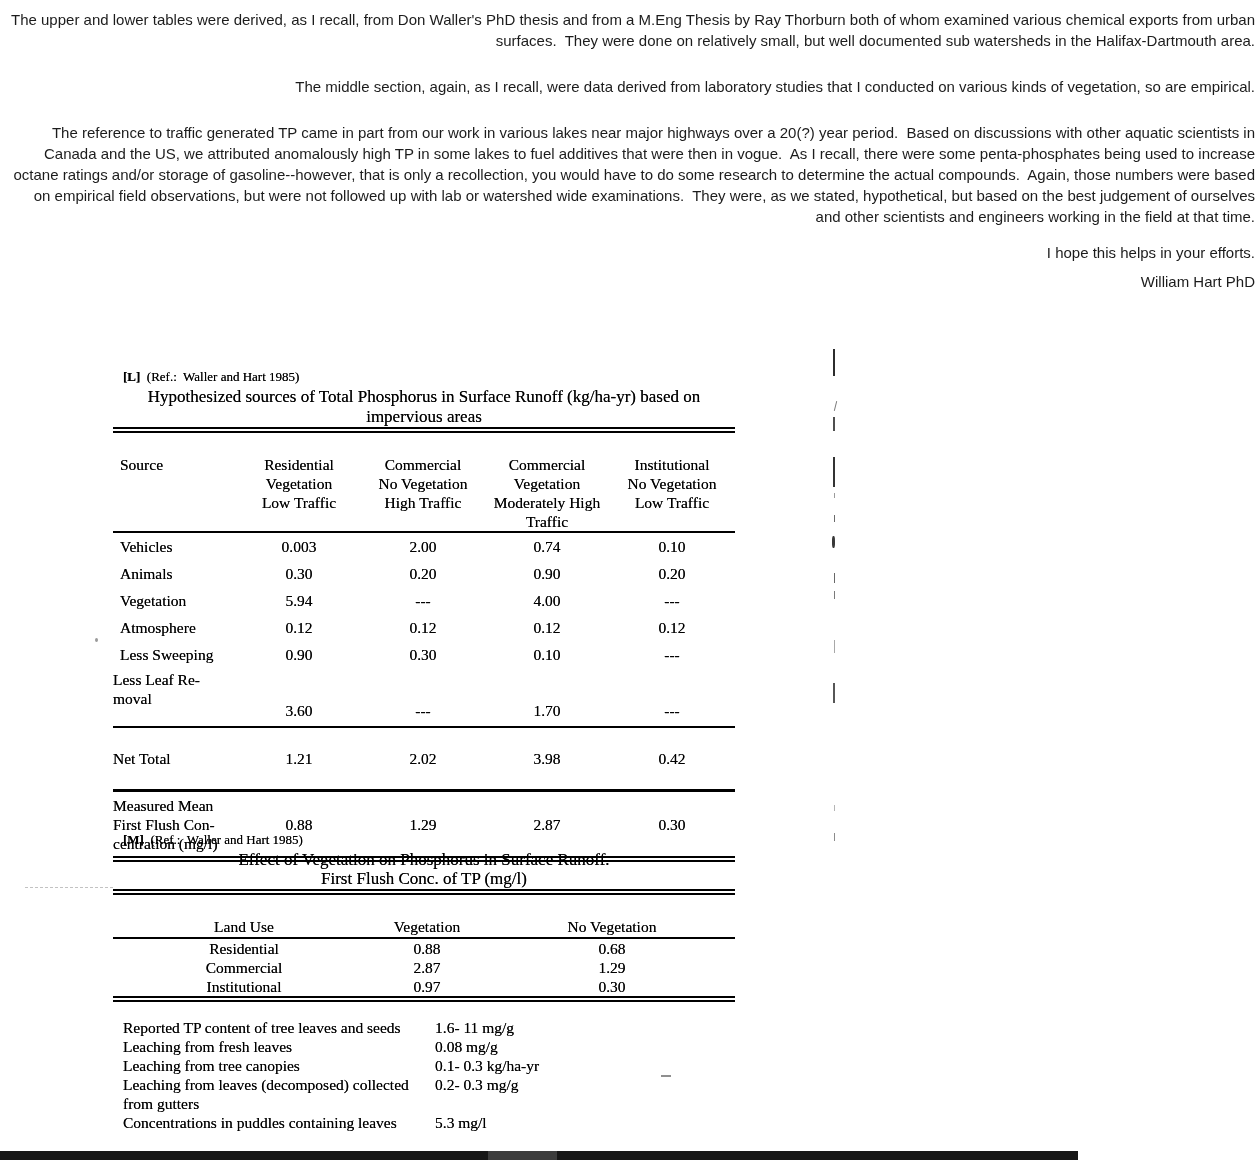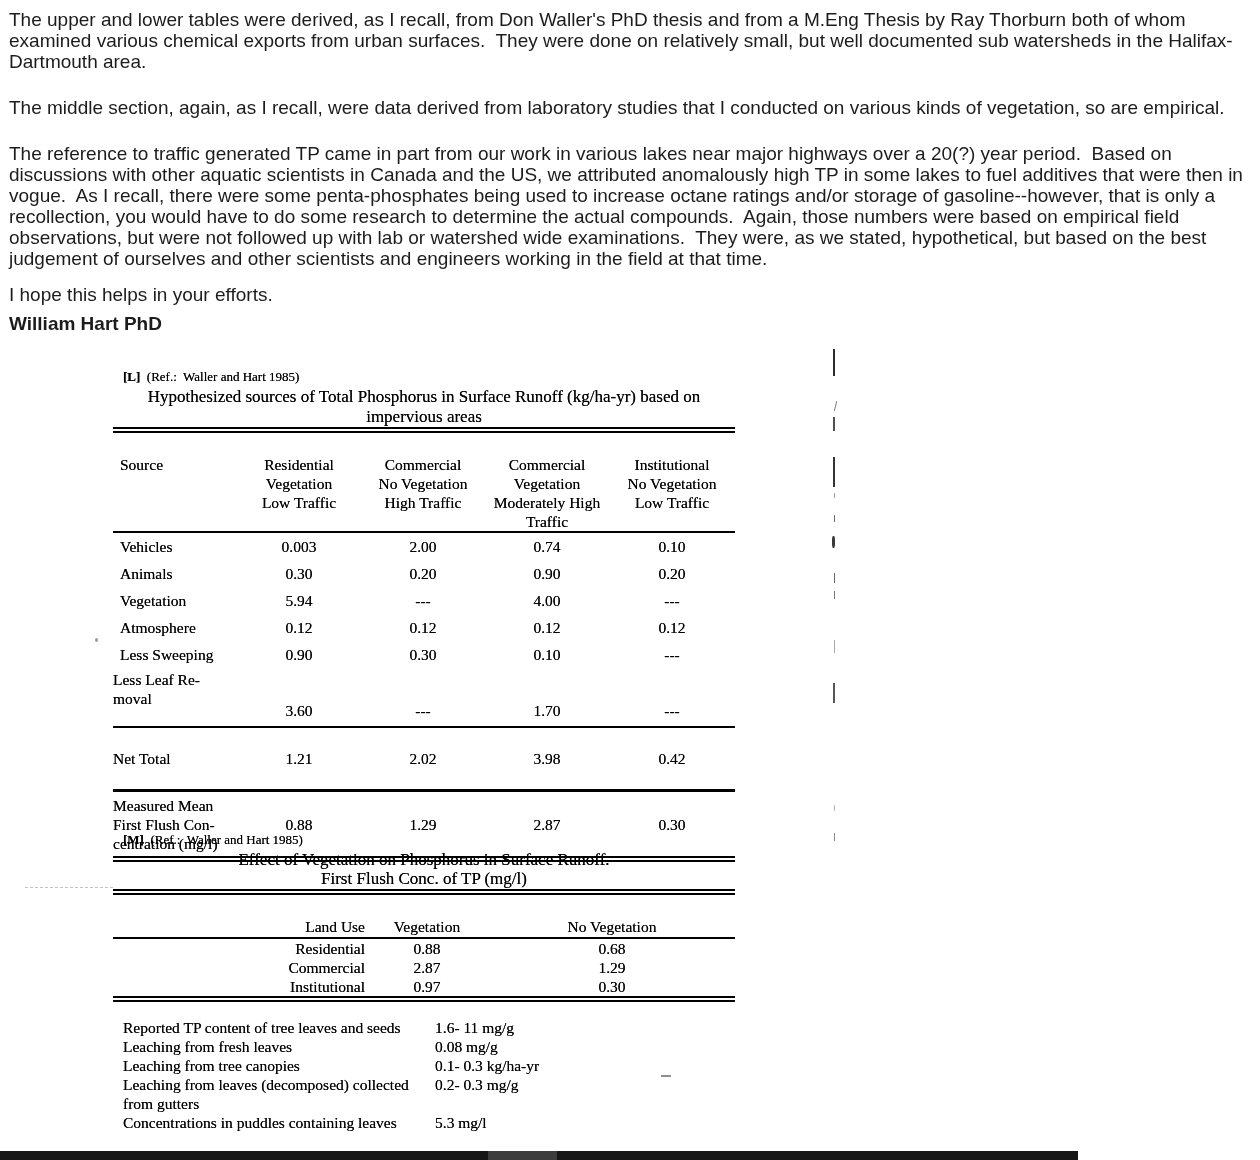--- a/index.html
+++ b/index.html
@@ -4,26 +4,26 @@
 <style>
   html,body { margin:0; padding:0; }
   body {
     width:1260px; height:1160px; position:relative; overflow:hidden;
     background:#ffffff; font-family:"Liberation Sans", sans-serif;
   }
 
   
   #email {
     position:absolute; top:9px; left:9px; width:1246px;
-    color:#1c1c1c; font-size:19px; line-height:21px;
+    color:#1c1c1c; font-size:15px; line-height:21px;text-align:right;
   }
   #email p { margin:0 0 25px 0; white-space:pre-wrap; }
   #email p.p3 { margin-bottom:15px; }
   #email p.closing { margin-bottom:8px; }
-  #email p.signature { margin-bottom:4px;font-weight:bold; }
+  #email p.signature { margin-bottom:4px; }
 
   
   #scan {
     position:absolute; left:113px; top:366px; width:622px;
     color:#000; font-family:"Liberation Serif", serif; font-size:15.5px;
     text-shadow:0 0 0.5px rgba(0,0,0,0.75);
   }
   .block { position:absolute; left:0; width:622px; }
   #blockL { top:0; }
   #blockM { top:464px; }
@@ -47,21 +47,21 @@
   #tableL td { text-align:center; padding:4px 0; vertical-align:middle; }
   #tableL tr.row-leaf td { height:50px; vertical-align:bottom; padding:0 0 6px 0;
                            border-bottom:2px solid #000; }
   #tableL tr.row-leaf td.src { vertical-align:top; padding-top:2px; }
   #tableL tr.row-net td { padding:21px 0; border-bottom:3px solid #000; }
   #tableL tr.row-meas td { height:60px; vertical-align:middle; padding:2px 0; }
 
   
   #tableM th { vertical-align:bottom; text-align:center; padding:2px 0 1px 0;
                border-bottom:2px solid #000; }
-  #tableM th.src, #tableM td.src { text-align:right; padding-left:10px; }
+  #tableM th.src, #tableM td.src { text-align:center; padding-left:10px; }
   #tableM td { text-align:center; padding:0; line-height:19px; }
 
   
   #blockT .title { font-weight:bold; font-size:17px; line-height:21px; text-align:center;
                    border-bottom:2px solid #000; padding-bottom:0; }
   #tableT td { vertical-align:top; padding:0; line-height:19px; white-space:pre-line; }
   #tableT td.lbl { padding-left:10px; }
 
   
   .tick { position:absolute; background:#333; }

